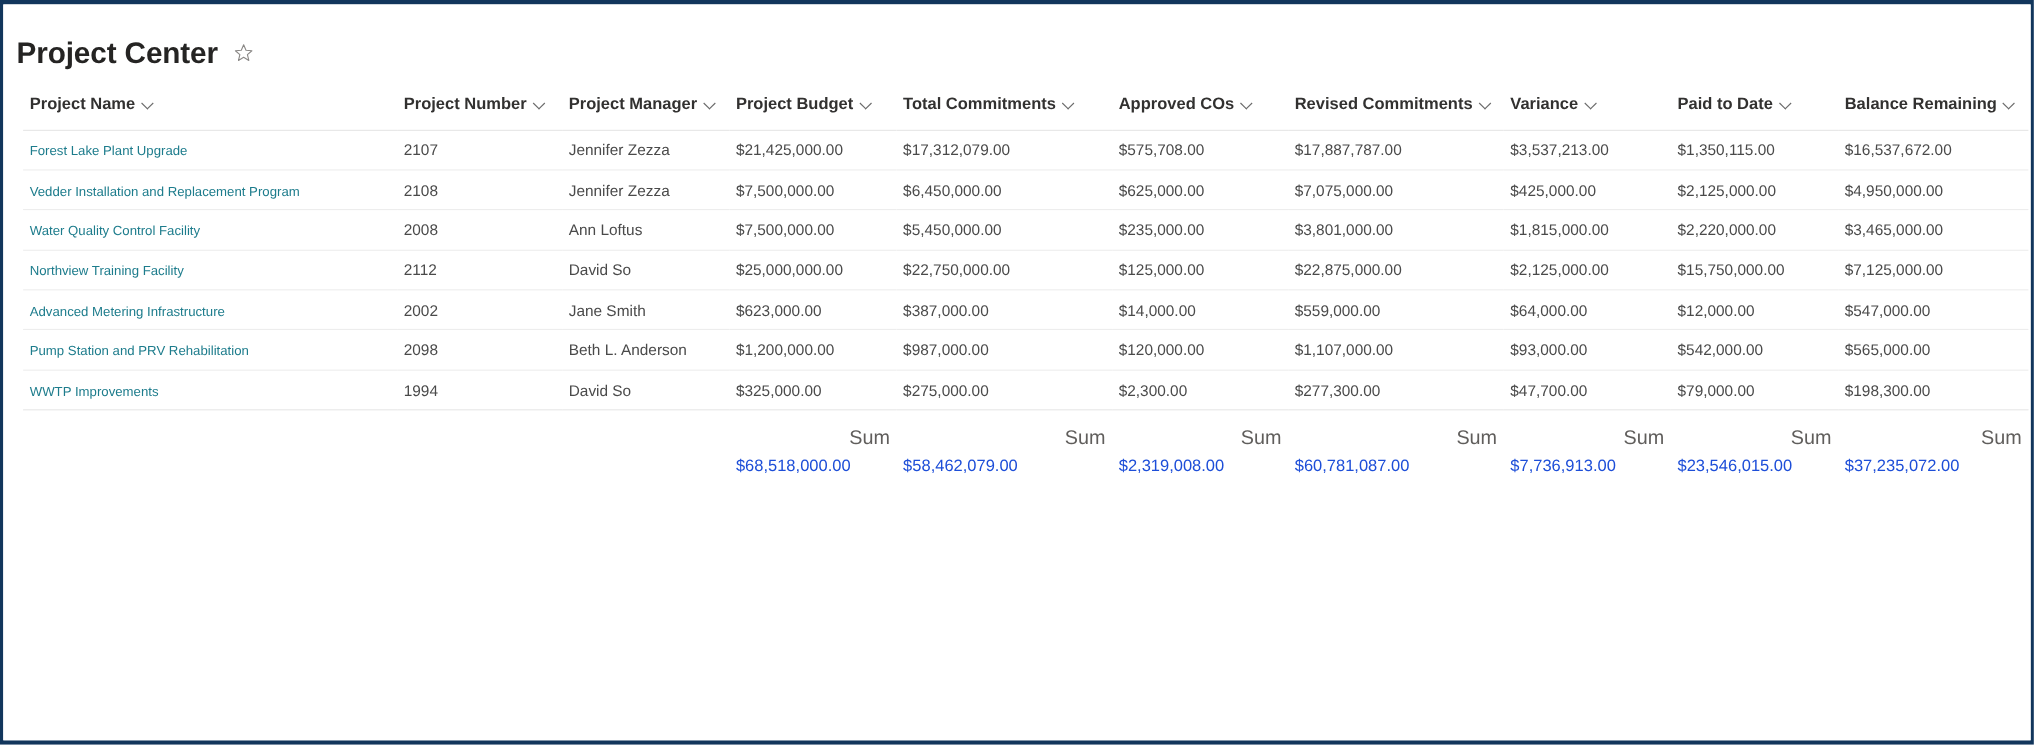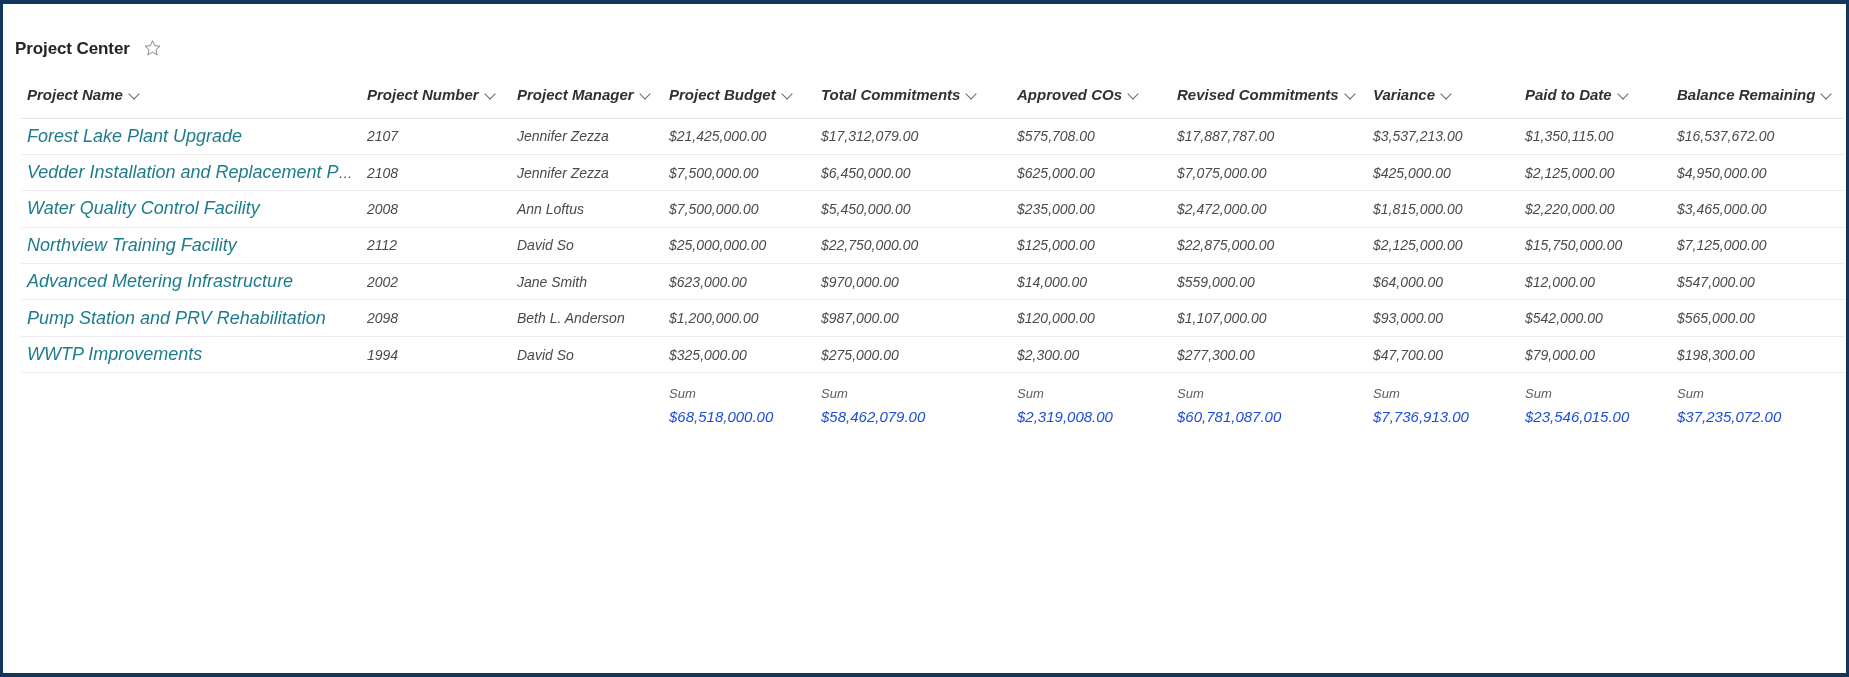--- a/index.html
+++ b/index.html
@@ -31,21 +31,21 @@
 
   
   .page-header {
     display: flex;
     align-items: center;
     padding: 26px 0 0 12px;
     height: 62px;
   }
 
   .page-title {
-    font-size: 17px;
+    font-size: 27px;
     font-weight: 600;
     color: #252423;
     letter-spacing: -0.1px;
     line-height: 1;
   }
 
   .fav-star {
     margin-left: 13px;
     width: 20px;
     height: 20px;
@@ -53,21 +53,20 @@
     align-items: center;
     justify-content: center;
     cursor: pointer;
   }
   .fav-star svg { display: block; }
 
   
   .table-wrap {
     margin-top: 6px;
     padding: 0 2px 0 18px;
-    font-style: italic;
   }
 
   table.grid {
     width: 100%;
     border-collapse: collapse;
     table-layout: fixed;
   }
 
   table.grid th,
   table.grid td {
@@ -133,39 +132,40 @@
   tbody tr.data-row:first-child { border-top: none; }
 
   tbody td {
     font-size: 14px;
     color: #4a4a4a;
     height: 36.4px;
   }
 
   .proj-link {
     color: #1d7c8c;
-    font-size: 18px;
+    font-size: 12px;
     text-decoration: none;
     cursor: pointer;
   }
 
   
   tr.sum-row { height: 64px; }
   tr.sum-row td {
     vertical-align: top;
     padding-top: 12px;
     height: 64px;
   }
 
   .sum-label {
     display: block;
-    font-size: 13px;
+    font-size: 18px;
     color: #605e5c;
     font-weight: 400;
     line-height: 1.45;
+    text-align: right;
   }
   .sum-value {
     display: block;
     font-size: 15px;
     color: #1d4ed8;
     font-weight: 400;
     line-height: 1.55;
     margin-top: 1px;
   }
   .empty-cell { font-size: 0; }
@@ -290,21 +290,21 @@
               <td>$2,125,000.00</td>
               <td>$4,950,000.00</td>
             </tr>
             <tr class="data-row">
               <td><span class="proj-link">Water Quality Control Facility</span></td>
               <td>2008</td>
               <td>Ann Loftus</td>
               <td>$7,500,000.00</td>
               <td>$5,450,000.00</td>
               <td>$235,000.00</td>
-              <td>$2,472,000.00</td>
+              <td>$3,801,000.00</td>
               <td>$1,815,000.00</td>
               <td>$2,220,000.00</td>
               <td>$3,465,000.00</td>
             </tr>
             <tr class="data-row">
               <td><span class="proj-link">Northview Training Facility</span></td>
               <td>2112</td>
               <td>David So</td>
               <td>$25,000,000.00</td>
               <td>$22,750,000.00</td>
@@ -312,21 +312,21 @@
               <td>$22,875,000.00</td>
               <td>$2,125,000.00</td>
               <td>$15,750,000.00</td>
               <td>$7,125,000.00</td>
             </tr>
             <tr class="data-row">
               <td><span class="proj-link">Advanced Metering Infrastructure</span></td>
               <td>2002</td>
               <td>Jane Smith</td>
               <td>$623,000.00</td>
-              <td>$970,000.00</td>
+              <td>$387,000.00</td>
               <td>$14,000.00</td>
               <td>$559,000.00</td>
               <td>$64,000.00</td>
               <td>$12,000.00</td>
               <td>$547,000.00</td>
             </tr>
             <tr class="data-row">
               <td><span class="proj-link">Pump Station and PRV Rehabilitation</span></td>
               <td>2098</td>
               <td>Beth L. Anderson</td>

